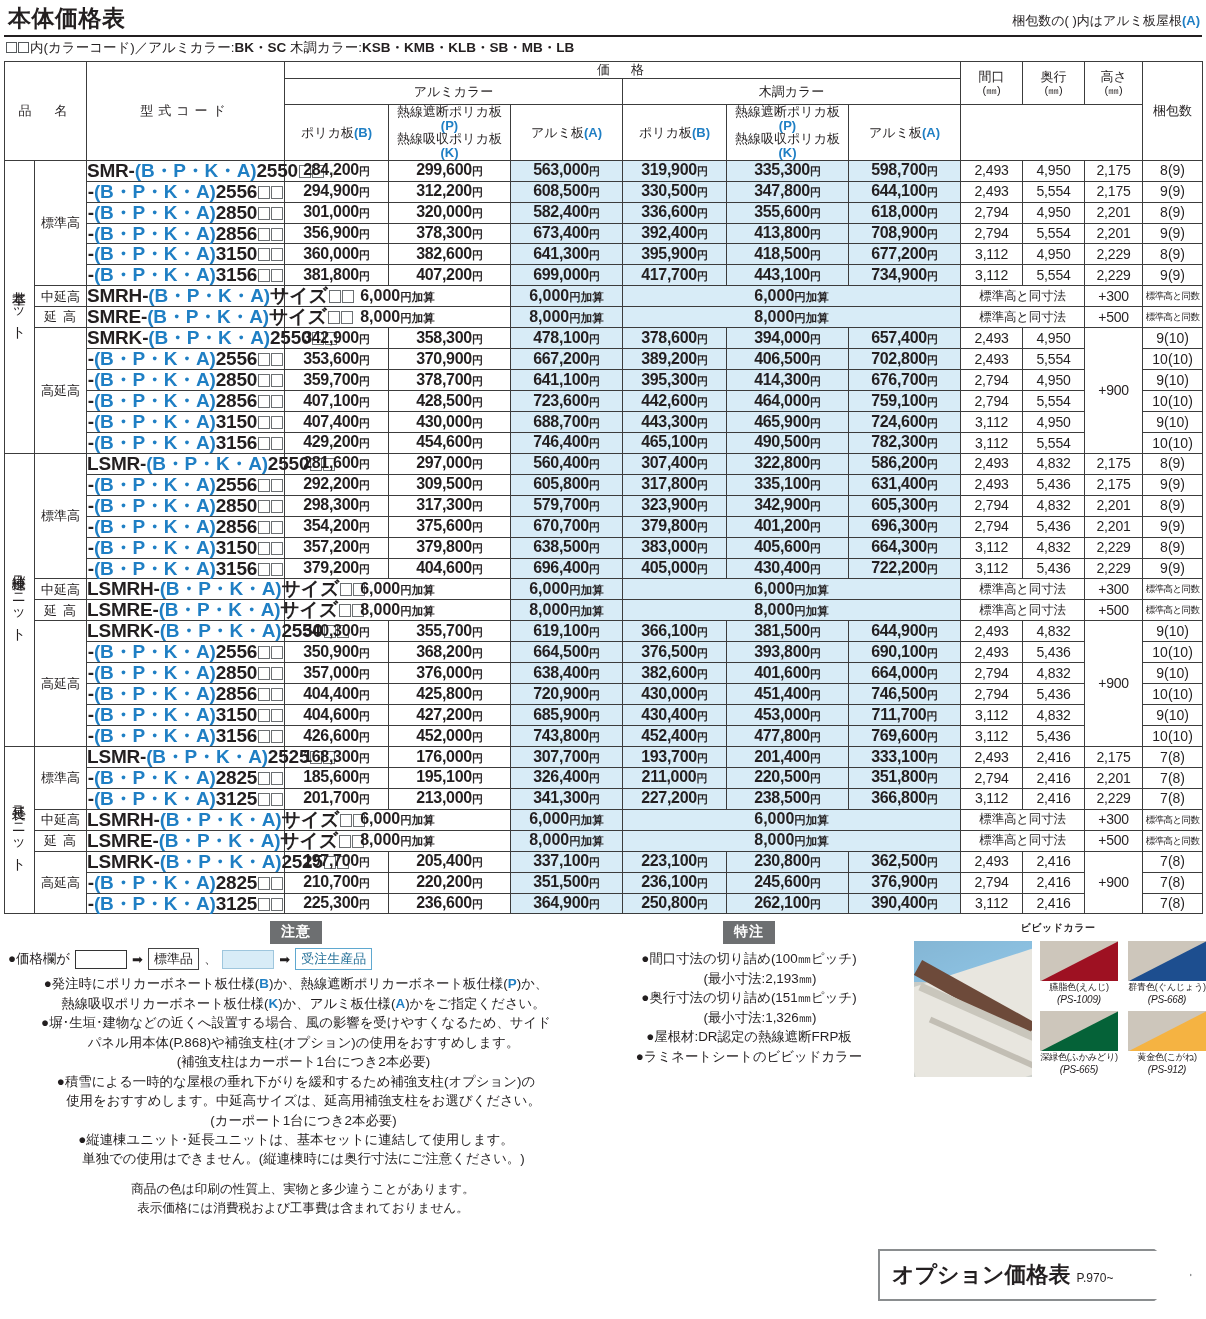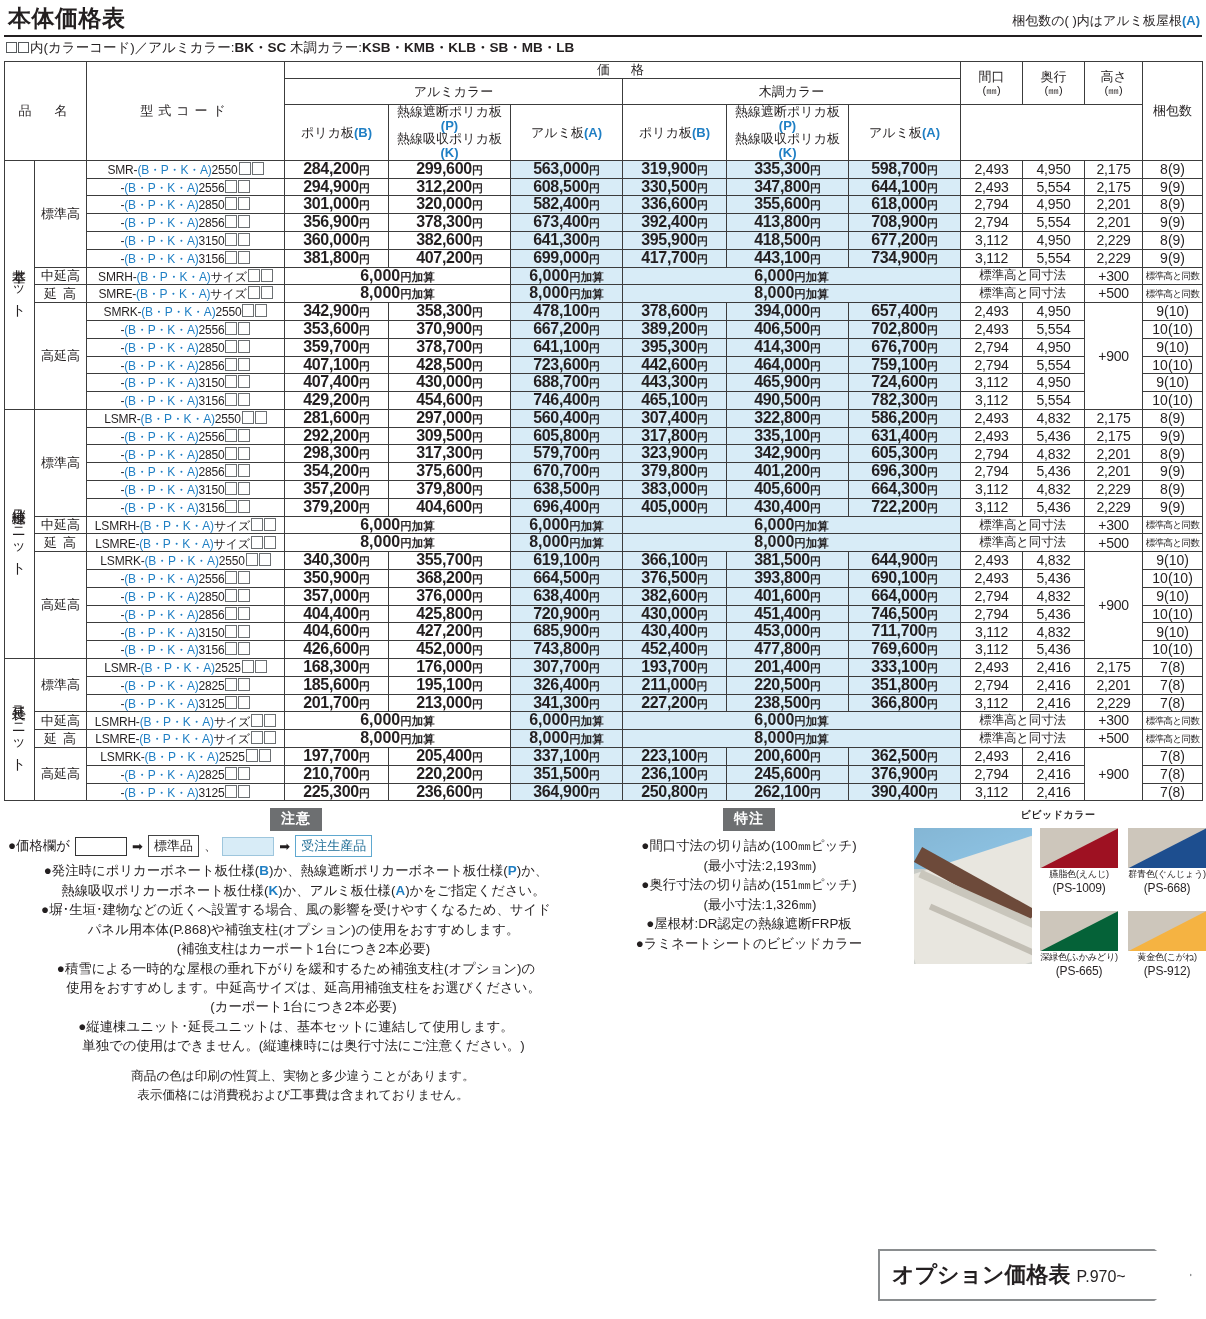--- a/index.html
+++ b/index.html
@@ -70,21 +70,21 @@
     margin: 0 auto;
     line-height: 1;
     white-space: nowrap;
   }
   td.htype { width: 52px; font-size: 13px; letter-spacing: 0px; white-space: nowrap; }
   td.htype.sp { letter-spacing: 6px; padding-left: 5px; }
 
   
   td.code {
     text-align: right; padding-right: 7px;
-    font-size: 12px; font-weight: normal; white-space: nowrap;
+    font-size: 19px; font-weight: bold; white-space: nowrap;
     letter-spacing: -0.2px;
   }
   td.code .bl { color: #1f7fc4; }
   td.code .box {
     display: inline-block; width: 12px; height: 13px;
     border: 1.4px solid #6b6f72; vertical-align: -1px; margin-left: 1px; background:#fff;
   }
 
   
   td.price {
@@ -161,50 +161,50 @@
     background: #6d4a3a; transform: rotate(29deg); transform-origin: left center;
   }
   .photo .edge {
     position: absolute; left: 0; top: 70px; width: 140px; height: 8px;
     background: #c9c6bc; transform: rotate(24deg);
   }
   .photo .edge2 {
     position: absolute; left: 10px; top: 104px; width: 140px; height: 6px;
     background: #c2beb4; transform: rotate(24deg);
   }
-  .swatch-grid { display: grid; grid-template-columns: 78px 78px; gap: 16px 10px; }
+  .swatch-grid { display: grid; grid-template-columns: 78px 78px; gap: 4px 10px; }
   .sw-item { }
   .sw-chip {
     width: 78px; height: 40px;
     position: relative; overflow: hidden; background: #cdc6bb;
   }
   .sw-chip .tri {
     position: absolute; inset: 0;
     clip-path: polygon(100% 0, 100% 100%, 0 100%);
   }
   .sw-label { font-size: 9.2px; line-height: 1.25; margin-top: 1px; letter-spacing: -0.3px; white-space: nowrap; }
-  .sw-code { font-size: 12px; line-height: 1.2; letter-spacing: -0.2px; }
+  .sw-code { font-size: 10px; line-height: 1.2; letter-spacing: -0.2px; font-style: italic; }
 
   
   .opt-banner-wrap { position: absolute; right: 14px; bottom: 18px; }
   .opt-banner {
     width: 314px; height: 52px; position: relative;
     display: flex; align-items: center;
   }
   .opt-banner .shape {
     position: absolute; inset: 0;
     background: #ffffff;
     border: 2.5px solid #8a8d8f;
     clip-path: polygon(0 0, 88% 0, 100% 50%, 88% 100%, 0 100%);
   }
   .opt-banner .txt {
     position: relative; z-index: 2; padding-left: 14px;
     font-size: 22px; font-weight: bold; letter-spacing: 0px;
   }
-  .opt-banner .pg { font-size: 16px; font-weight: normal; margin-left: 6px; letter-spacing: 0; }
+  .opt-banner .pg { font-size: 12px; font-weight: normal; margin-left: 6px; letter-spacing: 0; }
 </style>
 </head>
 <body>
 
 <div class="page">
 
   <div class="title-row">
     <div class="page-title">本体価格表</div>
     <div class="title-note"><span>梱包数の(  )内はアルミ板屋根</span><span class="blue">(A)</span></div>
   </div>
@@ -684,21 +684,21 @@
           <td class="dim">+500</td>
           <td class="pack sm">標準高と同数</td>
         </tr>
         <tr>
           <td class="htype" rowspan="3">高延高</td>
           <td class="code"><span>LSMRK-</span><span class="bl">(B・P・K・A)</span><span>2525</span><span class="box"></span><span class="box"></span></td>
           <td class="price"><span>197,700</span><span class="yen">円</span></td>
           <td class="price"><span>205,400</span><span class="yen">円</span></td>
           <td class="price shade"><span>337,100</span><span class="yen">円</span></td>
           <td class="price shade"><span>223,100</span><span class="yen">円</span></td>
-          <td class="price shade"><span>200,600</span><span class="yen">円</span></td>
+          <td class="price shade"><span>230,800</span><span class="yen">円</span></td>
           <td class="price shade"><span>362,500</span><span class="yen">円</span></td>
           <td class="dim">2,493</td>
           <td class="dim">2,416</td>
           <td class="dim" rowspan="3">+900</td>
           <td class="pack">7(8)</td>
         </tr>
         <tr>
           <td class="code"><span>-</span><span class="bl">(B・P・K・A)</span><span>2825</span><span class="box"></span><span class="box"></span></td>
           <td class="price"><span>210,700</span><span class="yen">円</span></td>
           <td class="price"><span>220,200</span><span class="yen">円</span></td>

